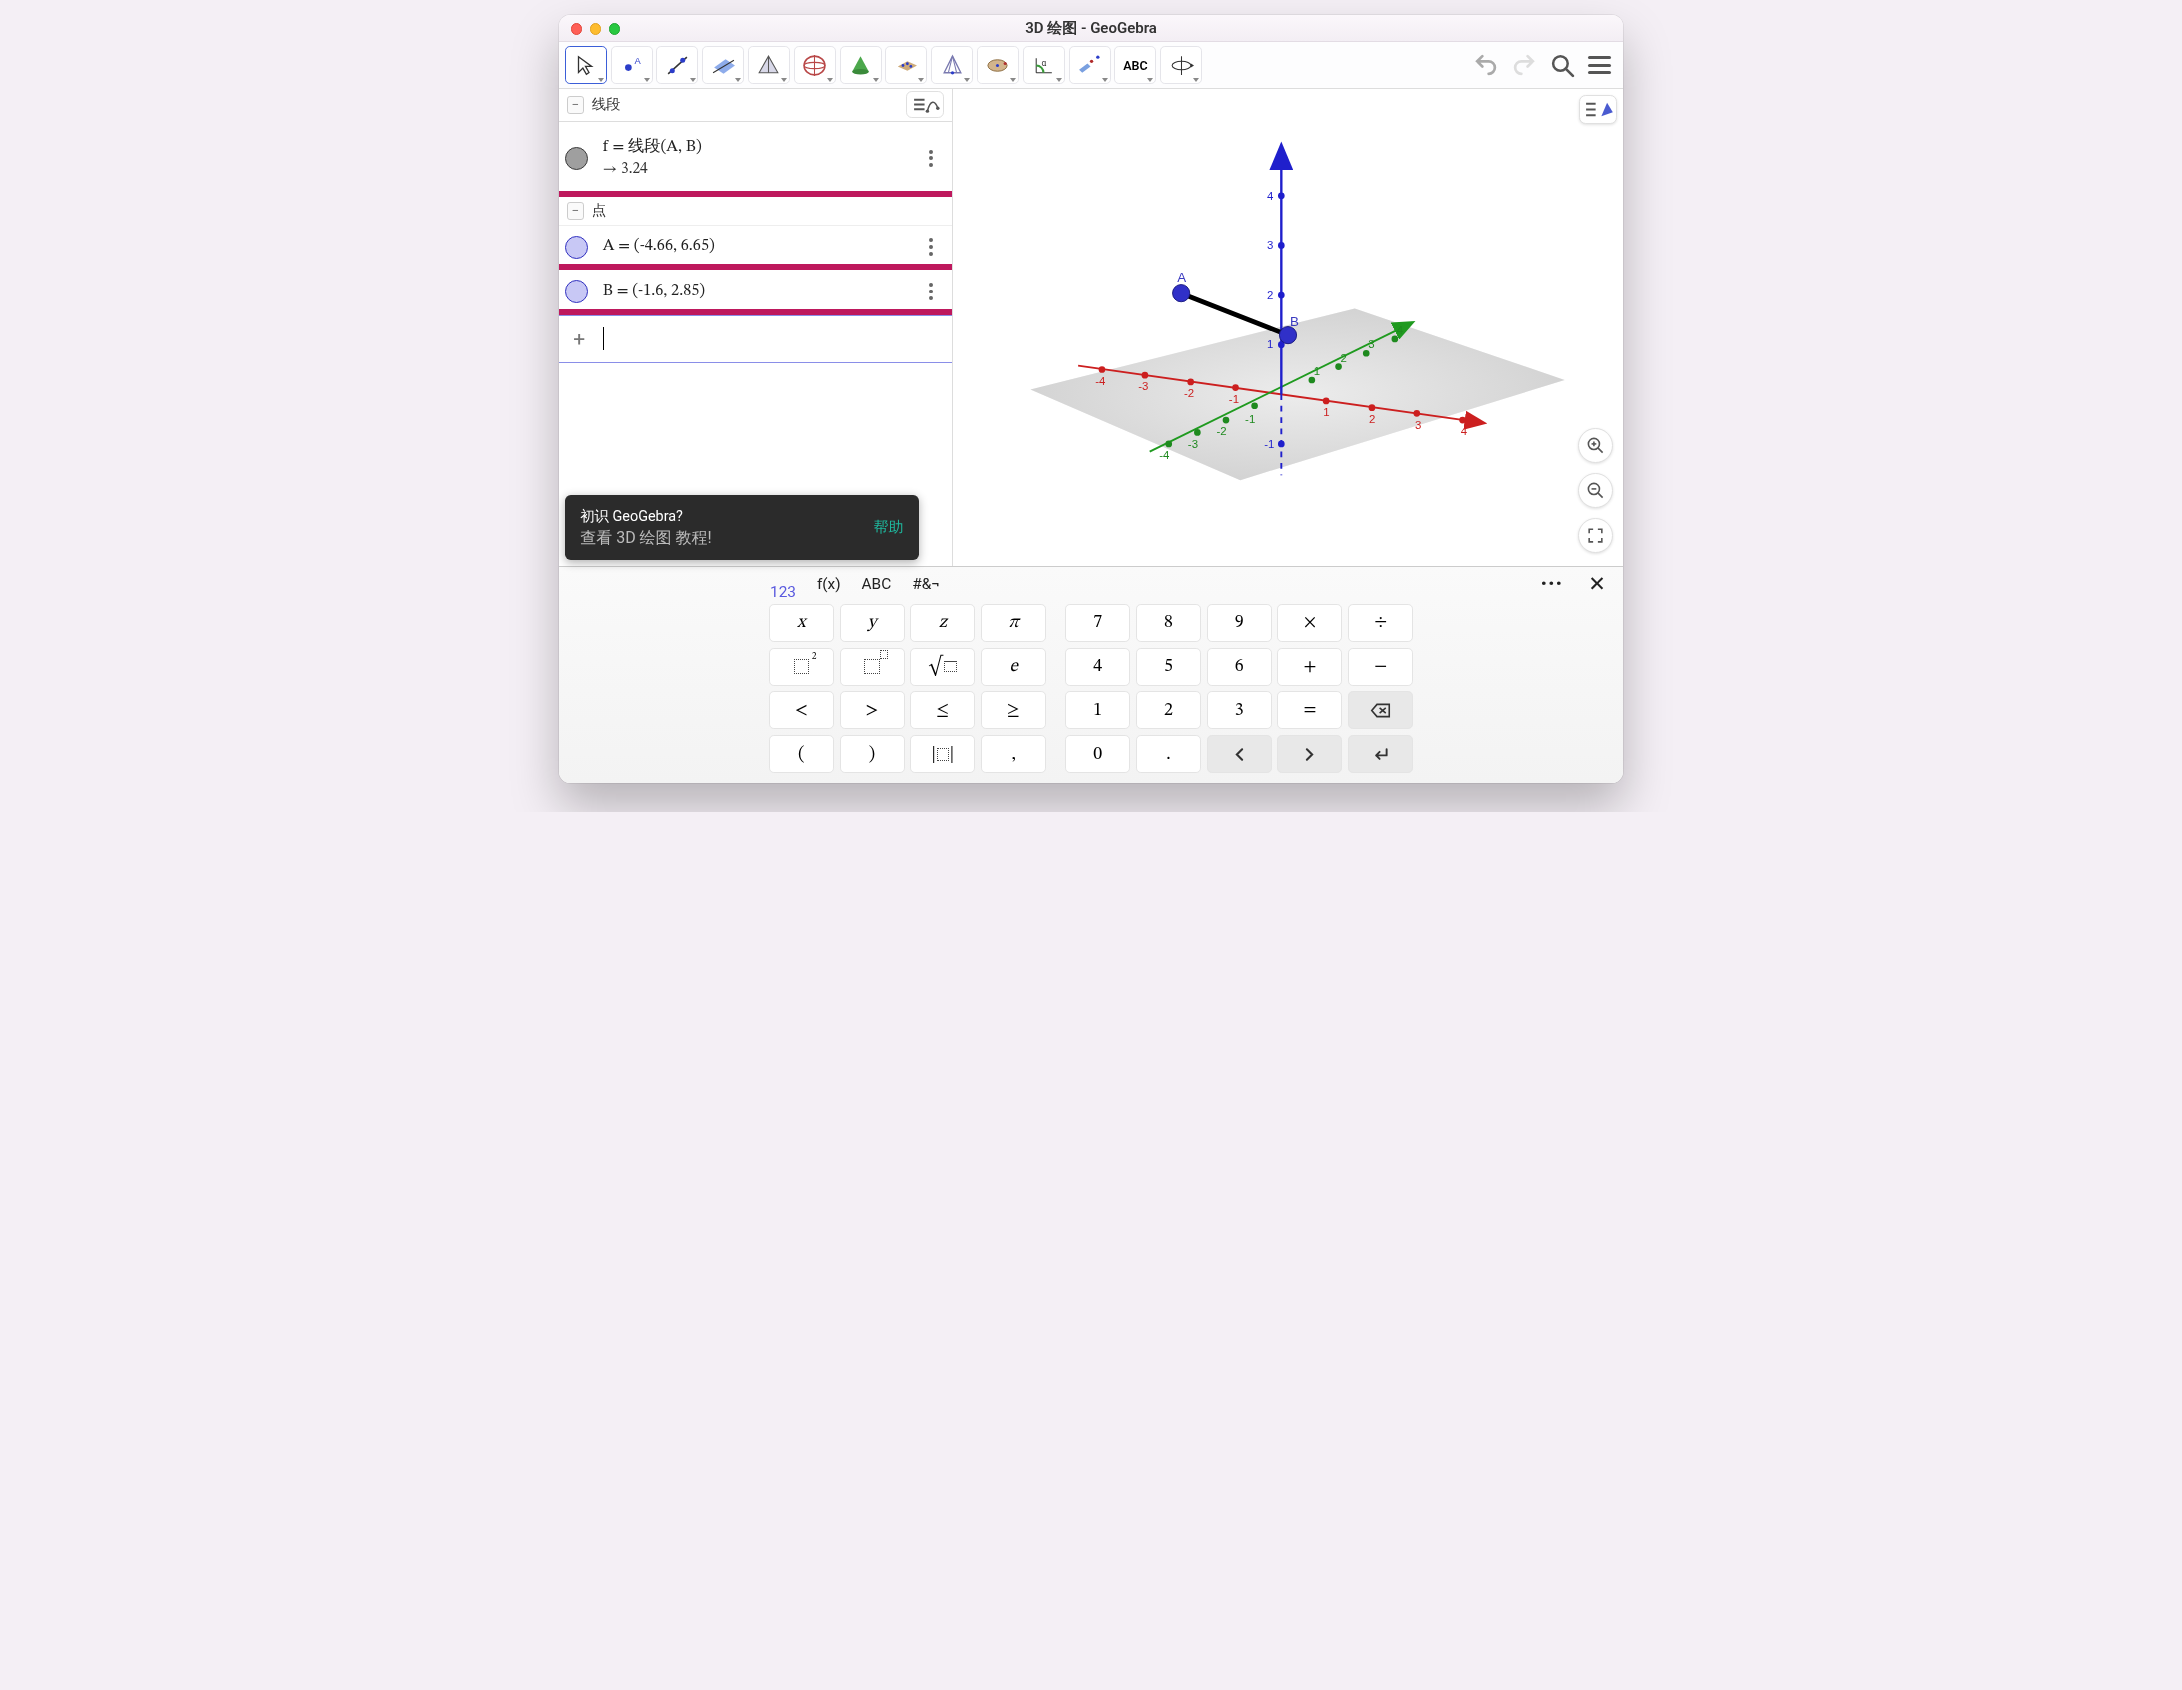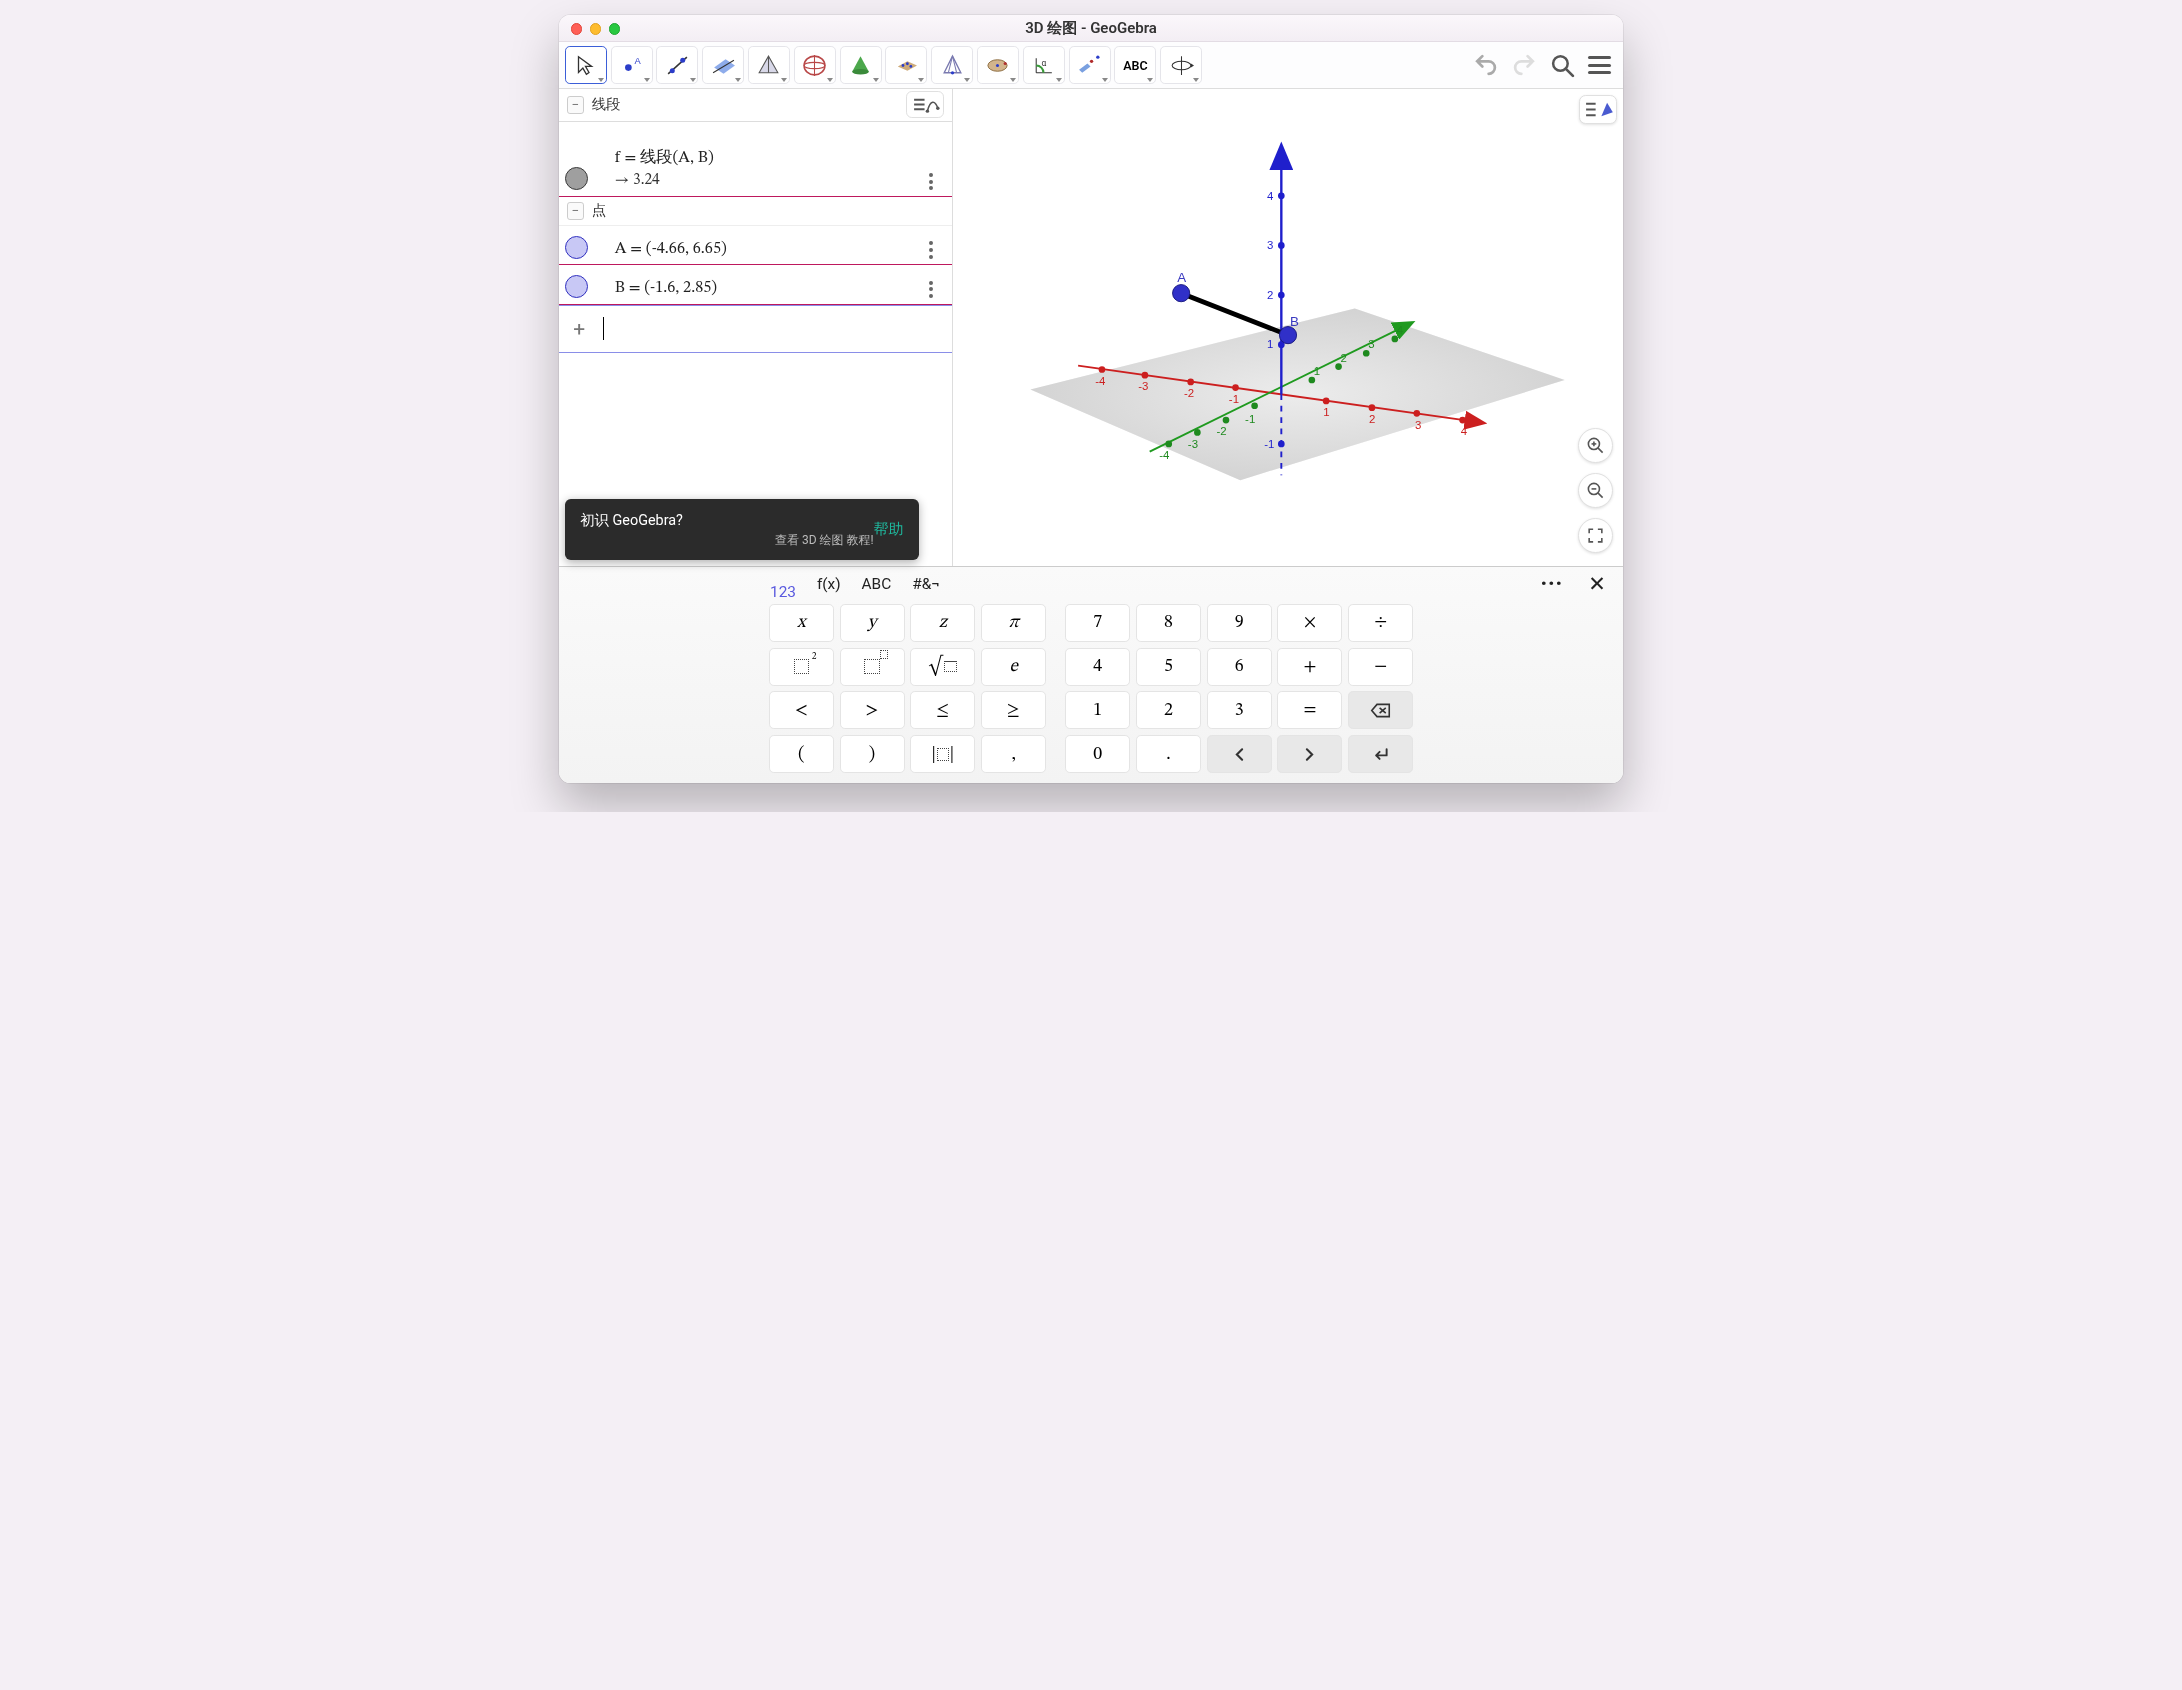--- a/index.html
+++ b/index.html
@@ -72,24 +72,24 @@
     display:flex;align-items:center;justify-content:center;font-size:13.4px;color:#777;background:#fafafa;
     line-height:1;
   }
   .alg-header-spacer{flex:1;}
   .alg-header-icon{
     width:38px;height:27px;border:1px solid #e0e0e0;border-radius:5.8px;
     display:flex;align-items:center;justify-content:center;color:#555;
     background:#fff;
   }
   .alg-item {
-    border-bottom:1px solid #be185d;
-    display:flex; align-items:flex-end;
+    border-bottom:6px solid #be185d;
+    display:flex; align-items:center;
     padding:5.8px 9.6px 5.8px 5.8px;
-    gap:27px;
+    gap:15px;
     font-family: "STIX Two Math","Cambria Math","Latin Modern Math", Georgia, serif;
     font-size:16.3px;
   }
   .alg-item.segment { min-height:75px;}
   .alg-color {
     width:23px;height:23px;border-radius:50%;
     border:1.9px solid #555; margin-top:3.8px;
     flex-shrink:0;
   }
   .alg-color.gray{background:#9f9f9f;border-color:#3a3a3a;}
@@ -108,21 +108,21 @@
   .alg-plus{font-size:21px;color:#777;width:21px;text-align:center;}
   .alg-cursor{width:1px;height:23px;background:#000;}
   .promo {
     position:absolute; left:5.8px; bottom:5.8px; right:33px;
     background:#2b2b2b;color:#fff;border-radius:5.8px;
     padding:11.5px 15.4px;display:flex;align-items:center;
     box-shadow:0 2.9px 9.6px rgba(0,0,0,0.3);
   }
   .promo-text{flex:1;}
   .promo-title{font-size:14.4px;}
-  .promo-sub{font-size:12px;color:#bbb;margin-top:1.9px;text-align:right;}
+  .promo-sub{font-size:16px;color:#bbb;margin-top:1.9px;}
   .promo-help{color:#1fb69c;font-size:15px;}
   
   .view3d { flex:1; position:relative; background:#fff; overflow:hidden;}
   .view-menu {
     position:absolute; top:5.8px; right:5.8px;
     width:38px;height:29px;border:1px solid #e0e0e0;border-radius:6.7px;background:#fff;
     display:flex;align-items:center;justify-content:center;
     box-shadow:0 1px 2.9px rgba(0,0,0,0.12);
   }
   .view-menu svg{width:29px;height:21px;}

